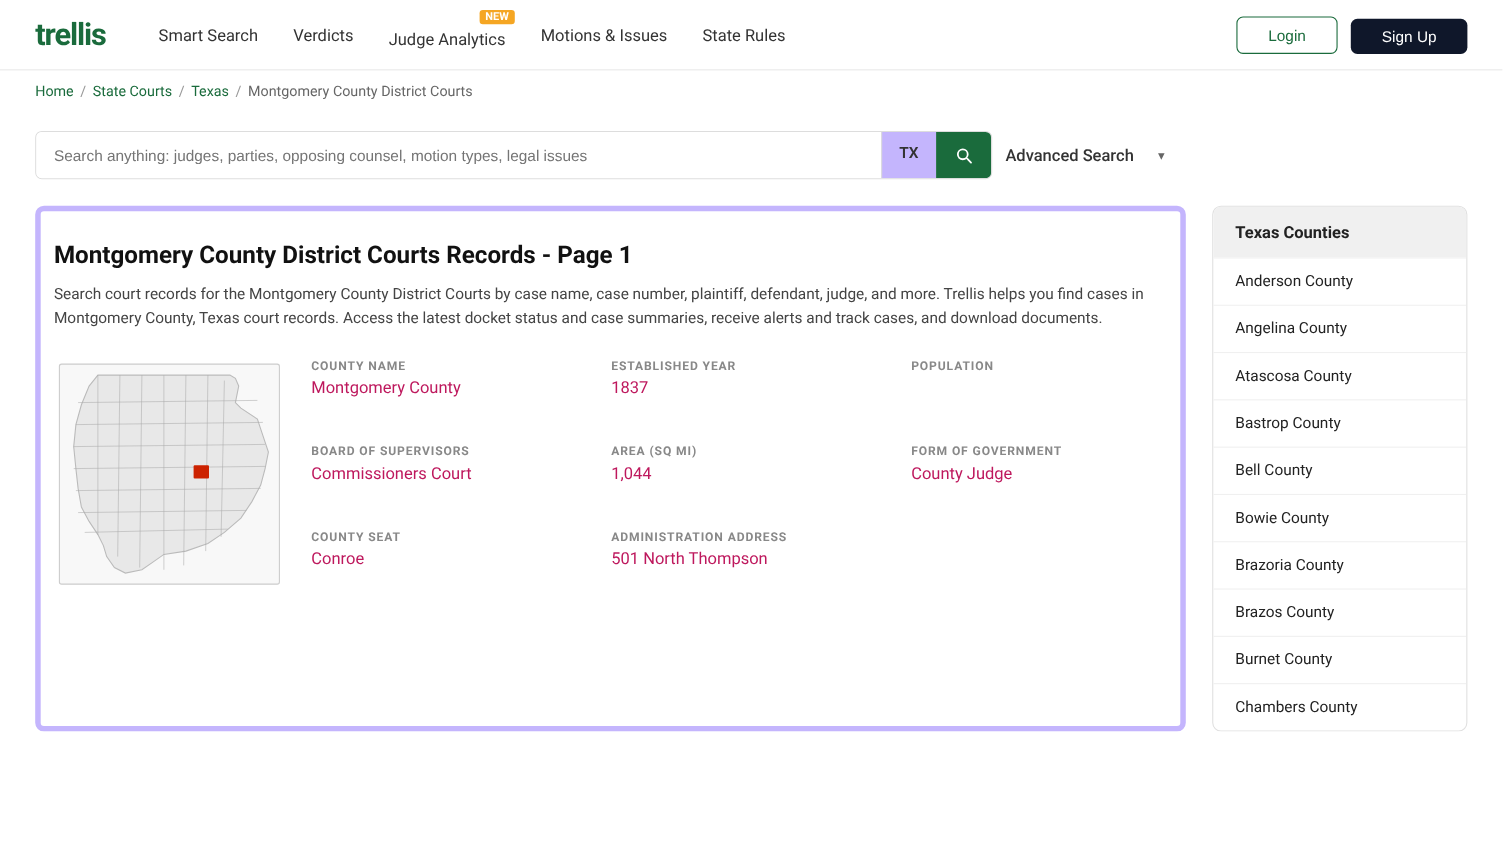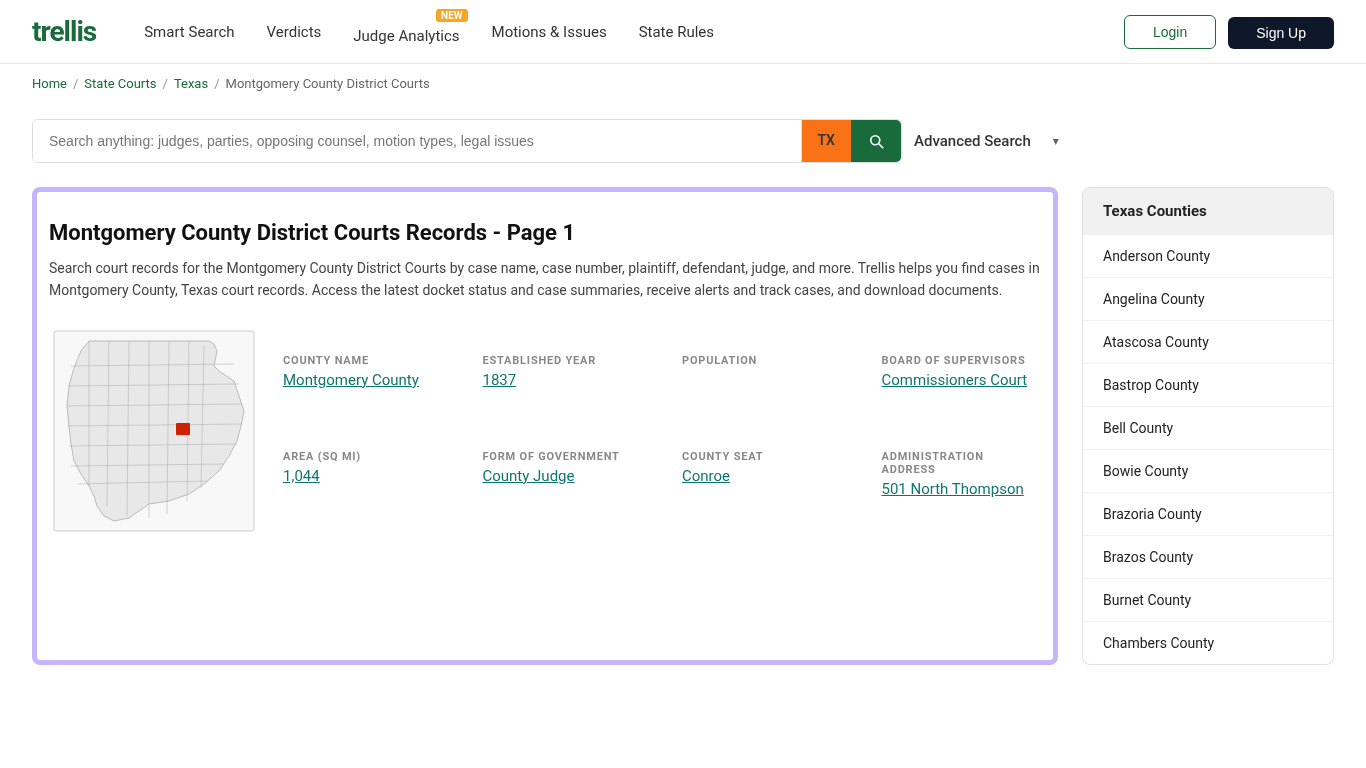--- a/index.html
+++ b/index.html
@@ -18,44 +18,44 @@
     
     .breadcrumb { padding: 12px 32px; display: flex; align-items: center; gap: 6px; font-size: 13px; }
     .breadcrumb a { color: #1a6b3c; text-decoration: none; }
     .breadcrumb span { color: #666; }
     .breadcrumb .sep { color: #999; }
 
     
     .search-section { padding: 16px 32px 24px; display: flex; align-items: center; gap: 12px; }
     .search-box { display: flex; flex: 1; max-width: 870px; border: 1.5px solid #ddd; border-radius: 6px; overflow: hidden; }
     .search-input { flex: 1; border: none; outline: none; padding: 12px 16px; font-size: 14px; color: #555; }
-    .search-state { background: #f97316; border-left: 1px solid #ddd; padding: 12px 16px; font-size: 14px; font-weight: 600; color: #333; }
+    .search-state { background: #c4b5fd; border-left: 1px solid #ddd; padding: 12px 16px; font-size: 14px; font-weight: 600; color: #333; }
     .search-btn { background: #1a6b3c; border: none; padding: 12px 16px; cursor: pointer; display: flex; align-items: center; justify-content: center; }
     .search-btn svg { width: 18px; height: 18px; fill: #fff; }
     .advanced-search { display: flex; align-items: center; gap: 22px; color: #333; font-size: 15px; cursor: pointer; font-weight: 500; }
     .advanced-search .chevron { font-size: 12px; color: #666; }
 
     
     .main-layout { display: flex; gap: 0; padding: 0 32px; }
 
     
     .content { flex: 1; min-width: 0; border: 5px solid #c4b5fd; border-radius: 8px; padding: 28px 12px; }
     .content-title { font-size: 22px; font-weight: 700; color: #111; margin-bottom: 12px; }
     .content-desc { font-size: 14px; color: #444; line-height: 1.6; }
 
     
     .county-info { display: flex; gap: 24px; margin-top: 24px; }
     .county-map { width: 210px; flex-shrink: 0; }
     .county-map svg { width: 210px; height: 210px; }
-    .county-details { flex: 1; display: grid; grid-template-columns: 1fr 1fr 1fr 1fr; gap: 20px 40px; margin-top: 28px; }
+    .county-details { flex: 1; display: grid; grid-template-columns: 1fr 1fr 1fr; gap: 20px 40px; }
     .detail-group label { font-size: 11px; font-weight: 700; color: #888; letter-spacing: 0.8px; text-transform: uppercase; display: block; margin-bottom: 4px; }
-    .detail-group .value { font-size: 15px; color: #0f766e; text-decoration: underline; }
+    .detail-group .value { font-size: 15px; color: #be185d; }
 
     
-    .sidebar { width: 252px; flex-shrink: 0; margin-left: 24px; border: 1px solid #e0e0e0; border-radius: 8px; overflow: hidden; align-self: flex-start; }
+    .sidebar { width: 232px; flex-shrink: 0; margin-left: 24px; border: 1px solid #e0e0e0; border-radius: 8px; overflow: hidden; align-self: flex-start; }
     .sidebar-header { background: #f0f0f0; padding: 14px 20px; font-size: 15px; font-weight: 700; color: #222; }
     .sidebar-item { padding: 13px 20px; font-size: 14px; color: #222; border-top: 1px solid #f0f0f0; cursor: pointer; }
   </style>
 </head>
 <body>
 
 <header class="header">
   <div style="display:flex;align-items:center;gap:48px;">
     <div class="logo">trellis</div>
     <nav class="nav">

